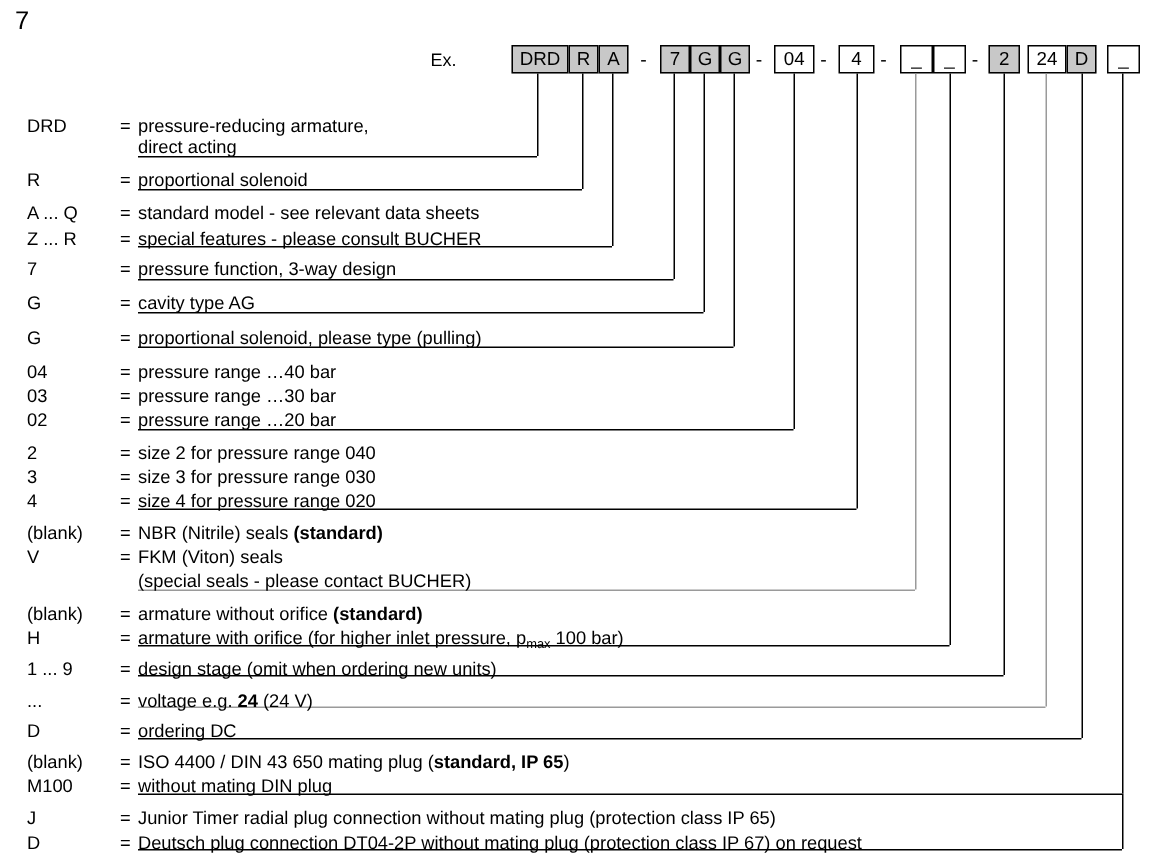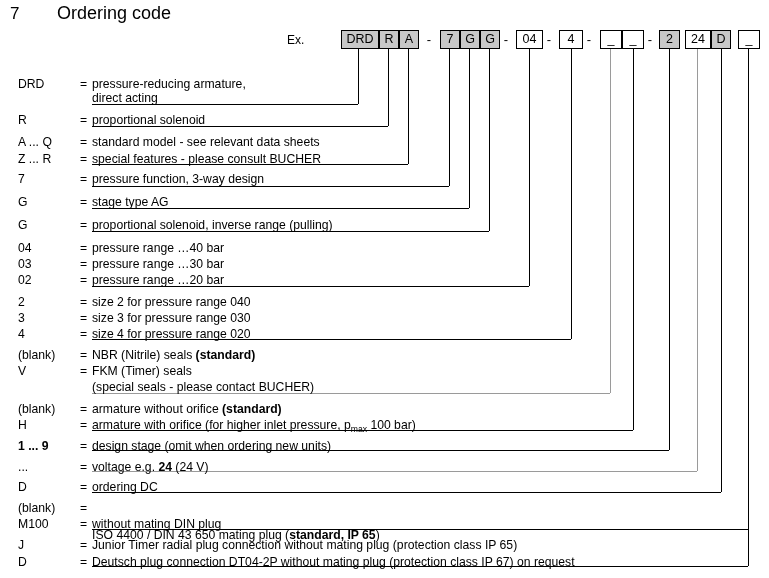--- a/index.html
+++ b/index.html
@@ -77,21 +77,20 @@
     background:#000000;
   }
   .hline.grey{background:#9a9a9a;}
 </style>
 </head>
 <body>
 
 <div id="page">
 
   <div class="hd-num">7</div>
-  <div class="hd-title">Ordering code</div>
 
   <div class="ex-label">Ex.</div>
 
   <div id="boxes-layer">
       <div class="codebox shaded" style="left: 341px; width: 38px;">DRD</div>
       <div class="codebox shaded" style="left: 379px; width: 20px;">R</div>
       <div class="codebox shaded" style="left: 399px; width: 20px;">A</div>
       <div class="codebox shaded" style="left: 440px; width: 20px;">7</div>
       <div class="codebox shaded" style="left: 460px; width: 20px;">G</div>
       <div class="codebox shaded" style="left: 480px; width: 20px;">G</div>
@@ -154,24 +153,24 @@
       <div class="lg lg-eq" style="top: 135px;">=</div>
       <div class="lg lg-txt" style="top: 135px;"><span>standard model - see relevant data sheets</span></div>
       <div class="lg lg-code" style="top: 152px; text-align: center;">Z ... R</div>
       <div class="lg lg-eq" style="top: 152px;">=</div>
       <div class="lg lg-txt" style="top: 152px;"><span>special features - please consult BUCHER</span></div>
       <div class="lg lg-code" style="top: 172px;">7</div>
       <div class="lg lg-eq" style="top: 172px;">=</div>
       <div class="lg lg-txt" style="top: 172px;"><span>pressure function, 3-way design</span></div>
       <div class="lg lg-code" style="top: 195px;">G</div>
       <div class="lg lg-eq" style="top: 195px;">=</div>
-      <div class="lg lg-txt" style="top: 195px;"><span>stage type AG</span></div>
+      <div class="lg lg-txt" style="top: 195px;"><span>cavity type AG</span></div>
       <div class="lg lg-code" style="top: 218px;">G</div>
       <div class="lg lg-eq" style="top: 218px;">=</div>
-      <div class="lg lg-txt" style="top: 218px;"><span>proportional solenoid, inverse range (pulling)</span></div>
+      <div class="lg lg-txt" style="top: 218px;"><span>proportional solenoid, please type (pulling)</span></div>
       <div class="lg lg-code" style="top: 241px;">04</div>
       <div class="lg lg-eq" style="top: 241px;">=</div>
       <div class="lg lg-txt" style="top: 241px;"><span>pressure range …40 bar</span></div>
       <div class="lg lg-code" style="top: 257px;">03</div>
       <div class="lg lg-eq" style="top: 257px;">=</div>
       <div class="lg lg-txt" style="top: 257px;"><span>pressure range …30 bar</span></div>
       <div class="lg lg-code" style="top: 273px;">02</div>
       <div class="lg lg-eq" style="top: 273px;">=</div>
       <div class="lg lg-txt" style="top: 273px;"><span>pressure range …20 bar</span></div>
       <div class="lg lg-code" style="top: 295px;">2</div>
@@ -181,40 +180,40 @@
       <div class="lg lg-eq" style="top: 311px;">=</div>
       <div class="lg lg-txt" style="top: 311px; text-align: right;"><span>size 3 for pressure range 030</span></div>
       <div class="lg lg-code" style="top: 327px;">4</div>
       <div class="lg lg-eq" style="top: 327px;">=</div>
       <div class="lg lg-txt" style="top: 327px;"><span>size 4 for pressure range 020</span></div>
       <div class="lg lg-code" style="top: 348px;">(blank)</div>
       <div class="lg lg-eq" style="top: 348px;">=</div>
       <div class="lg lg-txt" style="top: 348px;"><span>NBR (Nitrile) seals  </span><span class="bold">(standard)</span></div>
       <div class="lg lg-code" style="top: 364px;">V</div>
       <div class="lg lg-eq" style="top: 364px;">=</div>
-      <div class="lg lg-txt" style="top: 364px;"><span>FKM (Timer) seals</span></div>
+      <div class="lg lg-txt" style="top: 364px;"><span>FKM (Viton) seals</span></div>
       <div class="lg lg-txt" style="top: 380px;"><span>(special seals - please contact BUCHER)</span></div>
       <div class="lg lg-code" style="top: 402px;">(blank)</div>
       <div class="lg lg-eq" style="top: 402px;">=</div>
       <div class="lg lg-txt" style="top: 402px;"><span>armature without orifice   </span><span class="bold">(standard)</span></div>
       <div class="lg lg-code" style="top: 418px;">H</div>
       <div class="lg lg-eq" style="top: 418px;">=</div>
       <div class="lg lg-txt" style="top: 418px;"><span>armature with orifice (for higher inlet pressure, p</span><sub>max</sub><span> 100 bar)</span></div>
-      <div class="lg lg-code" style="top: 439px; font-weight: bold;">1 ... 9</div>
+      <div class="lg lg-code" style="top: 439px;">1 ... 9</div>
       <div class="lg lg-eq" style="top: 439px;">=</div>
       <div class="lg lg-txt" style="top: 439px;"><span>design stage (omit when ordering new units)</span></div>
       <div class="lg lg-code" style="top: 460px;">...</div>
       <div class="lg lg-eq" style="top: 460px;">=</div>
       <div class="lg lg-txt" style="top: 460px;"><span>voltage e.g. </span><span class="bold">24</span><span> (24 V)</span></div>
       <div class="lg lg-code" style="top: 480px;">D</div>
       <div class="lg lg-eq" style="top: 480px;">=</div>
       <div class="lg lg-txt" style="top: 480px;"><span>ordering  DC</span></div>
       <div class="lg lg-code" style="top: 501px;">(blank)</div>
       <div class="lg lg-eq" style="top: 501px;">=</div>
-      <div class="lg lg-txt" style="top: 528px;"><span>ISO 4400 / DIN 43 650 mating plug (</span><span class="bold">standard, IP 65</span><span>)</span></div>
+      <div class="lg lg-txt" style="top: 501px;"><span>ISO 4400 / DIN 43 650 mating plug (</span><span class="bold">standard, IP 65</span><span>)</span></div>
       <div class="lg lg-code" style="top: 517px;">M100</div>
       <div class="lg lg-eq" style="top: 517px;">=</div>
       <div class="lg lg-txt" style="top: 517px;"><span>without mating DIN plug</span></div>
       <div class="lg lg-code" style="top: 538px;">J</div>
       <div class="lg lg-eq" style="top: 538px;">=</div>
       <div class="lg lg-txt" style="top: 538px;"><span>Junior Timer radial plug connection without mating plug (protection class IP 65)</span></div>
       <div class="lg lg-code" style="top: 555px;">D</div>
       <div class="lg lg-eq" style="top: 555px;">=</div>
       <div class="lg lg-txt" style="top: 555px;"><span>Deutsch plug connection DT04-2P without mating plug (protection class IP 67) on request</span></div>
     </div>

